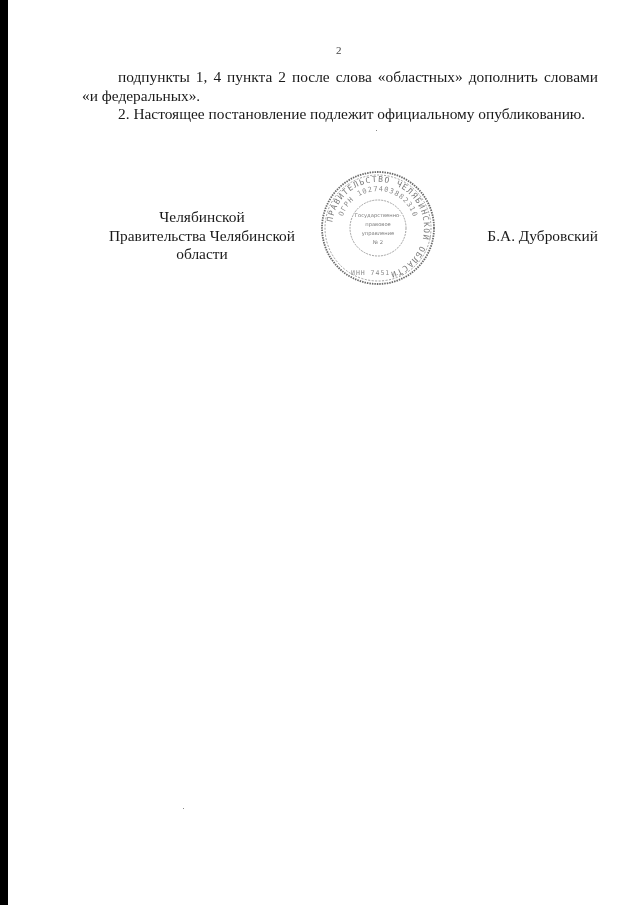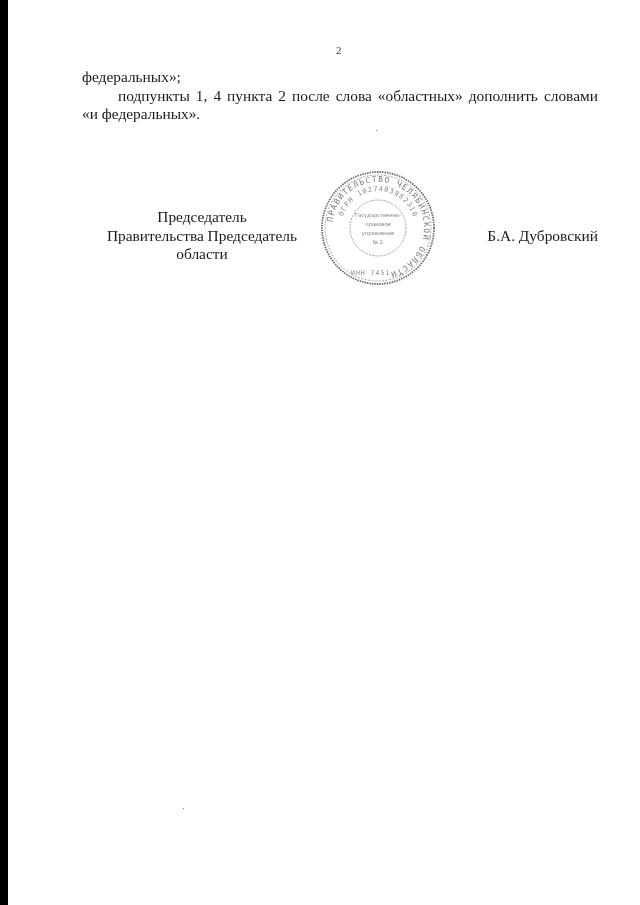--- a/index.html
+++ b/index.html
@@ -86,28 +86,28 @@
     }
   </style>
 </head>
 <body>
 
 <div class="scan-edge"></div>
 
 <div class="page-number">2</div>
 
 <div class="body-text">
-  <p class="para cont">федеральных»;</p>
   <p class="para indent">подпункты 1, 4 пункта 2 после слова «областных» дополнить словами «и федеральных».</p>
+  <p class="para indent">2. Настоящее постановление подлежит официальному опубликованию.</p>
 </div>
 
 <div class="signature-block">
   <div class="sig-title">
-    <div>Председатель</div>
-    <div>Правительства Председатель области</div>
+    <div>Челябинской</div>
+    <div>Правительства Челябинской области</div>
   </div>
   <div class="sig-name">Б.А. Дубровский</div>
 </div>
 
 <div class="stamp">
   <svg width="120" height="120" viewBox="0 0 120 120">
     <defs>
       <path id="outerArc" d="M 60,60 m -46,0 a 46,46 0 1,1 92,0 a 46,46 0 1,1 -92,0"></path>
       <path id="midArc" d="M 60,60 m -37,0 a 37,37 0 1,1 74,0 a 37,37 0 1,1 -74,0"></path>
     </defs>

